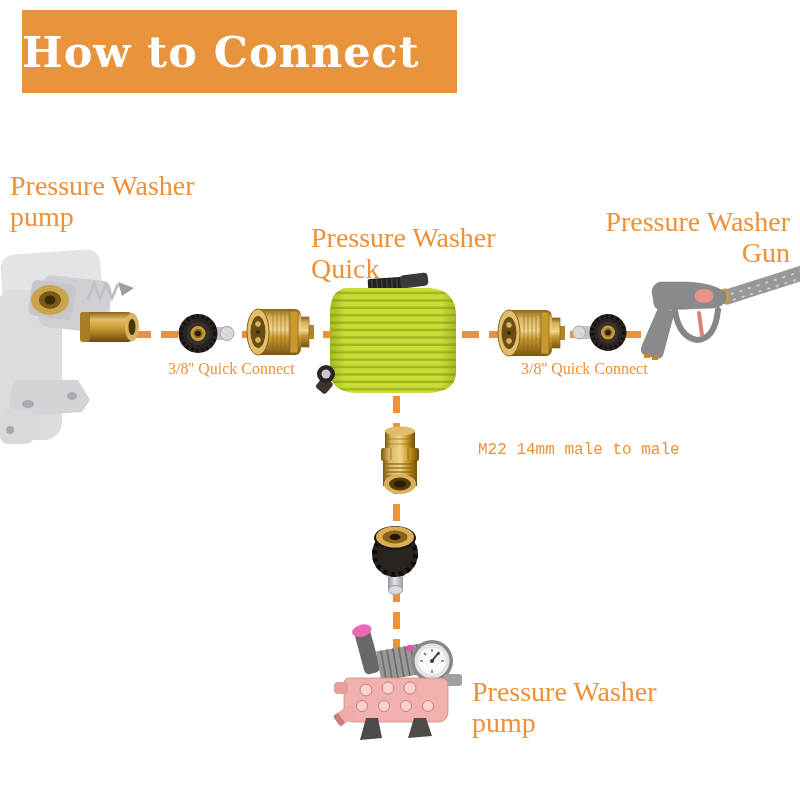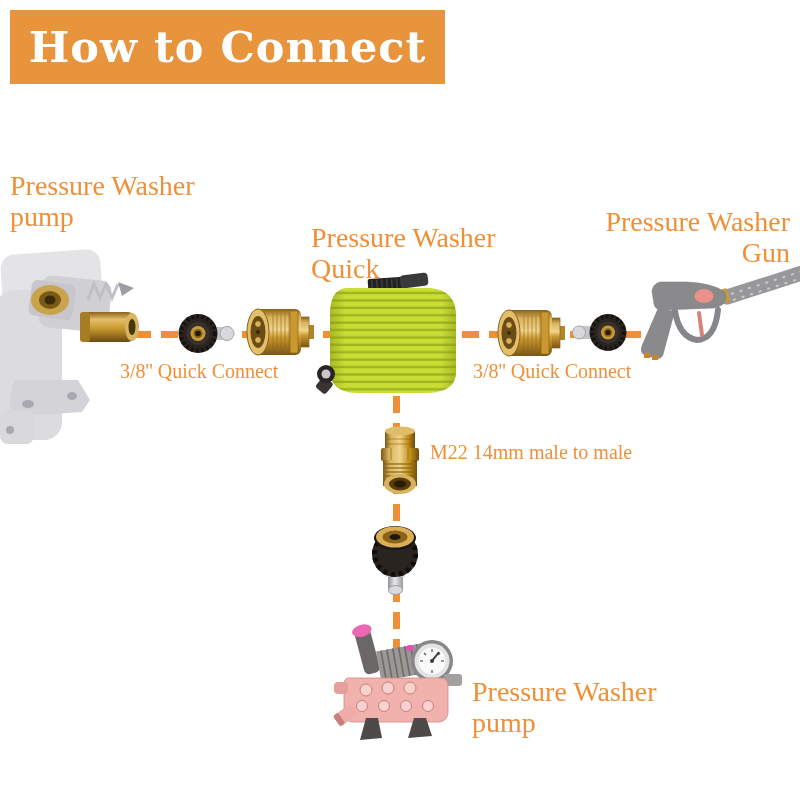--- a/index.html
+++ b/index.html
@@ -1,32 +1,32 @@
 <!DOCTYPE html>
 <html style="--banner-bg: #E8943D; --accent: #EF9038; --dash: #EF9038; --title: #FFFFFF; --hose-green: #C9DD35; --hose-green-dark: #9FB31F; --brass: #C89B3C; --black-fitting: #2A2421; --silver: #D9D9DD; --gun-gray: #8A8A8C; --gun-red-accent: #E8928A; --pump-silver: #DCDCDF; --pump-pink: #F1B2AE; --handle-pink: #EC67B4;"><head>
 <meta charset="utf-8">
 <style>
   html,body{margin:0;padding:0;background:#ffffff;}
   .canvas{position:relative;width:800px;height:800px;background:#fff;overflow:hidden;
           font-family:"Liberation Serif", serif;}
   .abs{position:absolute;}
   
-  .banner{left:10px;top:10px;width:435px;height:74px;background:var(--banner-bg,#E8943D);
-          display:flex;align-items:center;justify-content:center;}
+  .banner{left:22px;top:10px;width:435px;height:83px;background:var(--banner-bg,#E8943D);
+          display:flex;align-items:center;}
   .banner .title{color:var(--title,#FFFFFF);font-family:"DejaVu Serif", serif;
           font-weight:700;font-size:43px;letter-spacing:1px;}
   
   .lbl{color:var(--accent,#EF9038);line-height:31px;font-size:28px;white-space:nowrap;}
   .lbl-pump-tl{left:10px;top:170px;}
   .lbl-hose{left:311px;top:222px;}
   .lbl-gun{left:540px;top:206px;width:250px;text-align:right;}
-  .sublbl{color:var(--accent,#EF9038);font-size:20px;white-space:nowrap;}
+  .sublbl{color:var(--accent,#EF9038);font-size:16px;white-space:nowrap;margin-left:48px;}
   .lbl-qc-left{left:120px;top:360px;}
   .lbl-qc-right{left:473px;top:360px;}
-  .lbl-m22-male{left:430px;top:441px;}
+  .lbl-m22-male{left:430px;top:441px;font-family:Liberation Mono, monospace;}
   .lbl-m22-female{left:430px;top:544px;}
   .lbl-pump-bottom{left:472px;top:676px;}
   
   .dash-h{height:7px;background:repeating-linear-gradient(to right,
           var(--dash,#EF9038) 0 17px, transparent 17px 27px);}
   .dash-v{width:7px;background:repeating-linear-gradient(to bottom,
           var(--dash,#EF9038) 0 17px, transparent 17px 27px);}
   .dash-left{left:134px;top:331px;width:198px;}
   .dash-right{left:462px;top:331px;width:200px;}
   .dash-vert{left:393px;top:396px;height:258px;}

